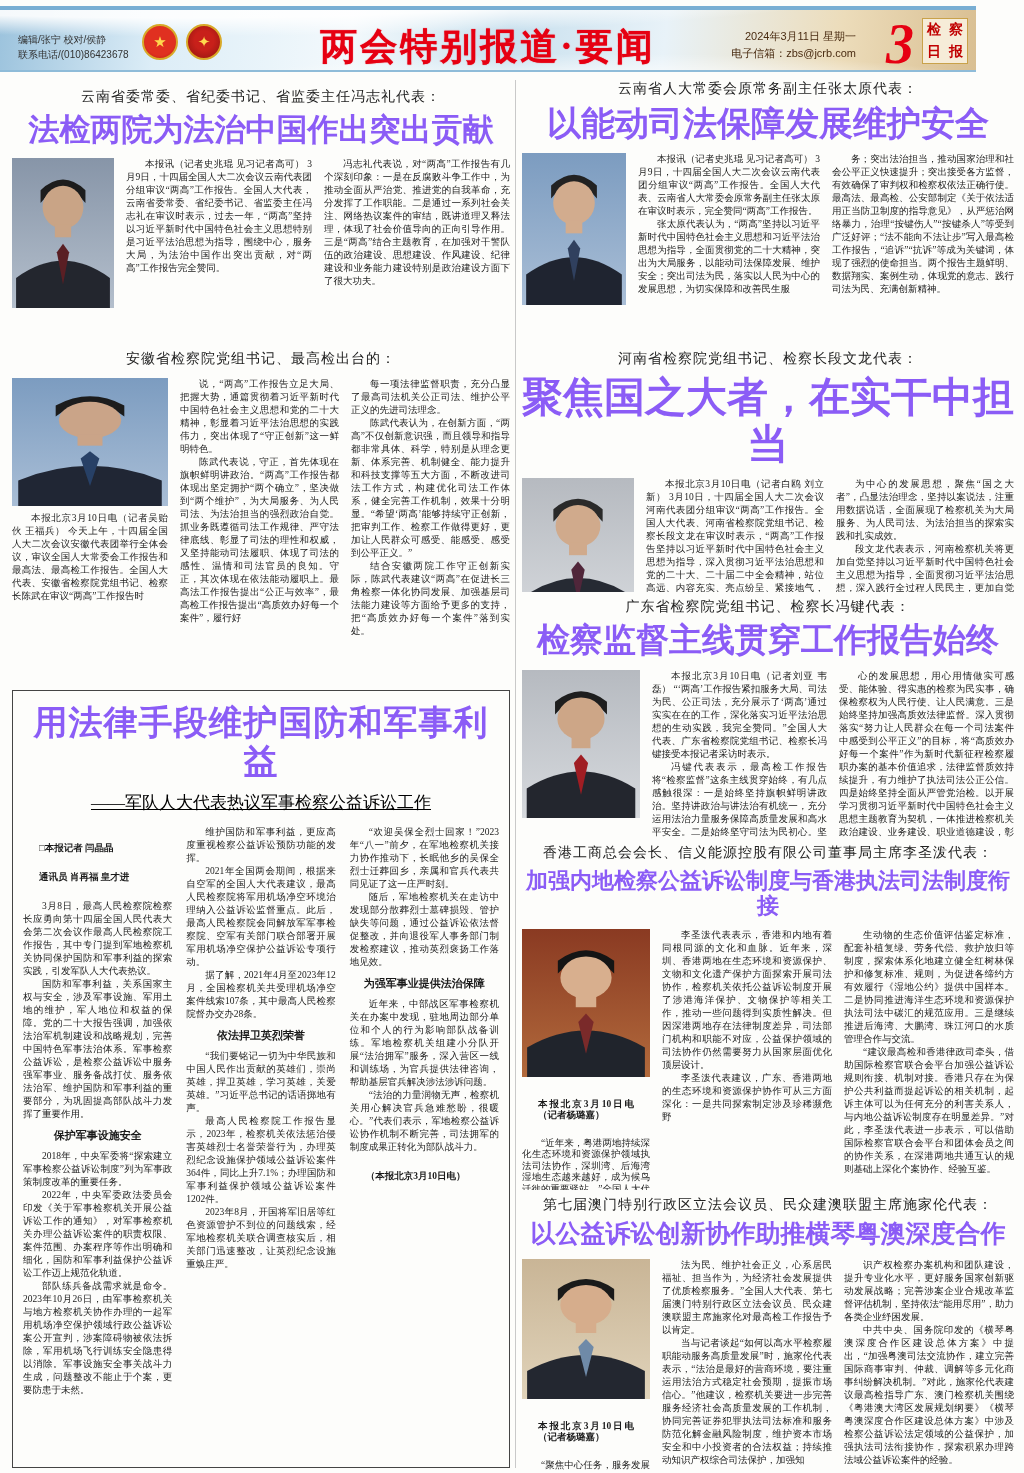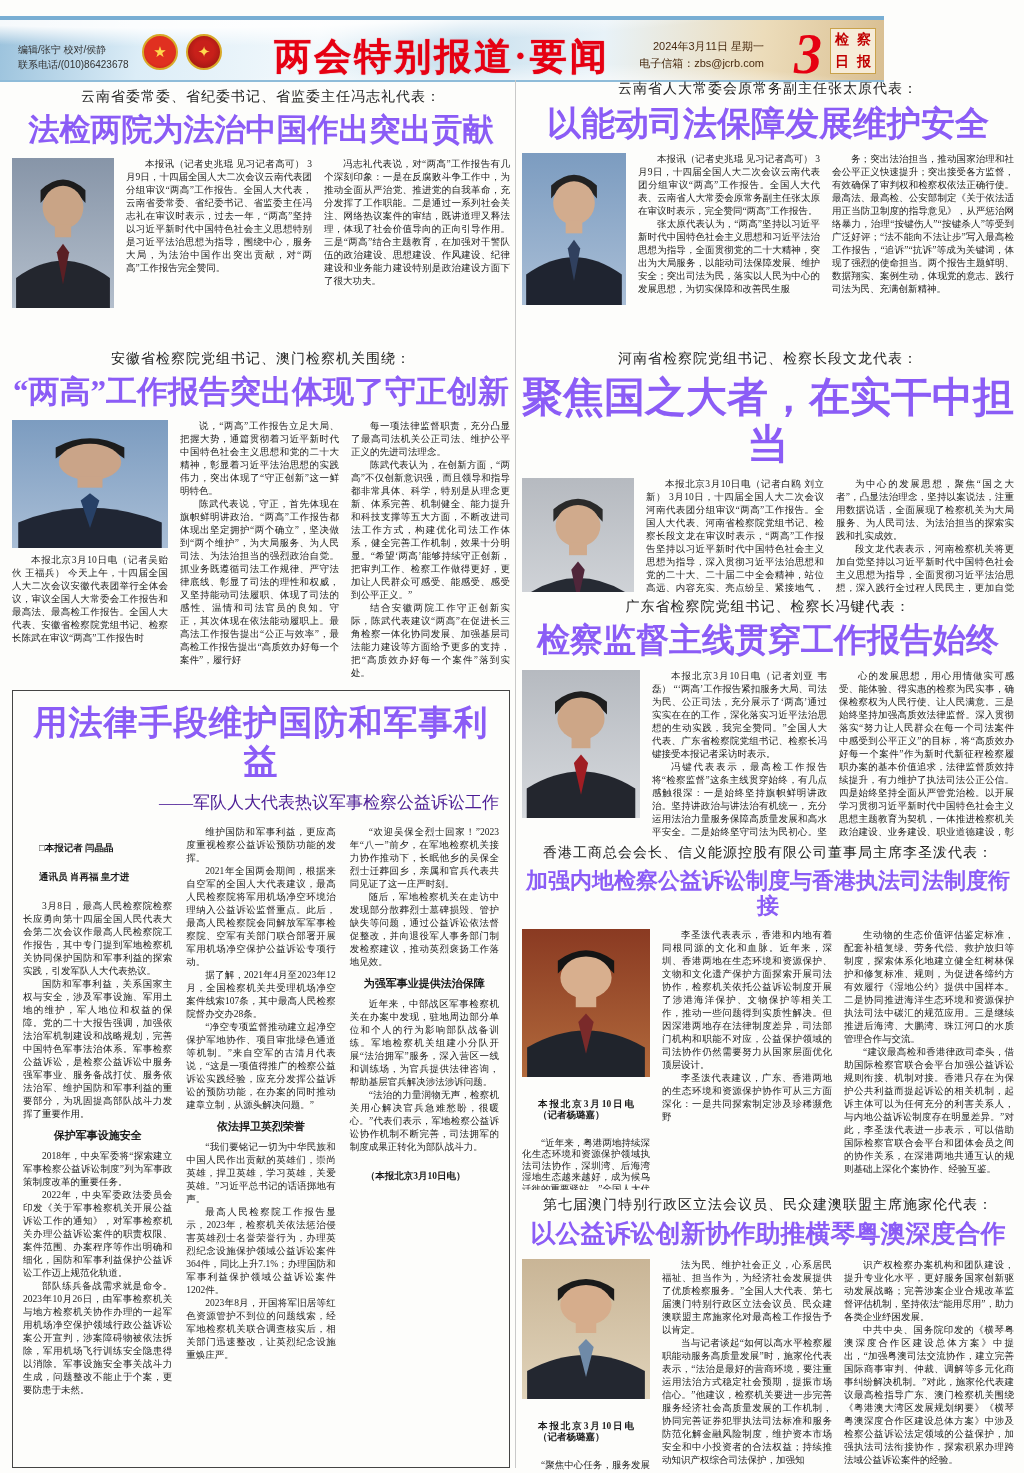--- a/index.html
+++ b/index.html
@@ -3,21 +3,21 @@
 <meta charset="utf-8">
 <style>
   html,body{margin:0;padding:0;}
   body{
     width:1024px;height:1473px;position:relative;background:#fdfdfb;
     font-family:"Liberation Serif","DejaVu Serif",serif;color:#1a1a1a;
     overflow:hidden;
   }
   
   .masthead{
-    position:absolute;left:0;top:16px;width:884px;height:66px;
+    position:absolute;left:0;top:6px;width:976px;height:66px;
     background:
       radial-gradient(120% 140% at 18% -40%,rgba(255,255,255,.9) 0 38%,rgba(255,255,255,0) 60%),
       radial-gradient(90% 160% at 62% 160%,rgba(255,255,255,.75) 0 30%,rgba(255,255,255,0) 55%),
       linear-gradient(96deg,#9cc3dd 0%,#dcedf7 16%,#f3f9fc 36%,#c8e0ee 52%,#e8f2f8 68%,#ecdcba 86%,#d9bf92 100%);
     border-top:4px solid #79aed3;border-bottom:2px solid #8fbcd9;
     box-sizing:border-box;
   }
   .mast-left{position:absolute;left:18px;top:22px;font-family:"Liberation Sans","DejaVu Sans",sans-serif;
     font-size:10px;line-height:15px;color:#333;}
   .emblem{position:absolute;top:14px;width:36px;height:36px;border-radius:50%;
@@ -51,21 +51,21 @@
   .bg-tan{background:linear-gradient(#c9b596,#e0d3ba);}
   .cols,.col{font-size:9.5px;line-height:13px;text-align:justify;}
   .col{flex:1 1 0;}
   p.para{margin:0;text-indent:2em;}
   p.lead-line{margin:16px;font-weight:bold;}
   h4.subhead{margin:8px 0;text-align:center;font-size:11px;font-weight:bold;}
   .photo-col{flex:0 0 auto;display:flex;flex-direction:column;gap:6px;}
   .photo-col .col{font-size:9.5px;line-height:11.5px;}
   
   .mil-box{border:1px solid #444;padding:12px 10px 8px 10px;}
-  .mil-sub{text-align:right;font-size:17px;margin:10px 0 12px 0;color:#4c1d95;}
+  .mil-sub{text-align:center;font-size:17px;margin:10px 0 12px 0;color:#000000;text-decoration:underline;}
   .mil-cols{display:flex;gap:14px;height:628px;overflow:hidden;}
 </style>
 </head>
 <body>
 
 <div class="masthead">
   <div class="mast-left">
     <div>编辑/张宁 校对/侯静</div>
     <div>联系电话/(010)86423678</div>
   </div>
@@ -130,22 +130,21 @@
         <p class="para">本报讯（记者史兆琨 见习记者高可） 3月9日，十四届全国人大二次会议云南代表团分组审议“两高”工作报告。全国人大代表、云南省人大常委会原常务副主任张太原在审议时表示，完全赞同“两高”工作报告。</p>
         <p class="para">张太原代表认为，“两高”坚持以习近平新时代中国特色社会主义思想和习近平法治思想为指导，全面贯彻党的二十大精神，突出为大局服务，以能动司法保障发展、维护安全；突出司法为民，落实以人民为中心的发展思想，为切实保障和改善民生服</p>
       </div>
     <div class="col">
         <p class="para">务；突出法治担当，推动国家治理和社会公平正义快速提升；突出接受各方监督，有效确保了审判权和检察权依法正确行使。最高法、最高检、公安部制定《关于依法适用正当防卫制度的指导意见》，从严惩治网络暴力，治理“按键伤人”“按键杀人”等受到广泛好评；“法不能向不法让步”写入最高检工作报告，“追诉”“抗诉”等成为关键词，体现了强烈的使命担当。两个报告主题鲜明、数据翔实、案例生动，体现党的意志、践行司法为民、充满创新精神。</p>
       </div>
   </div>
 </div>
 
 <div class="article" style="left:12px;top:350px;width:498px;height:334px;">
-  <div class="kicker">安徽省检察院党组书记、澳门检察机关围绕：</div>
-  <div class="headline" style="font-size:31px;">“两高”工作报告突出体现了守正创新</div>
+  <div class="kicker">安徽省检察院党组书记、最高检出台的：</div>
   <div class="body-row" style="height:252px;">
     <div class="col" style="flex:0 0 156px;">
       <div class="photo bg-blue" style="width:156px;height:128px;margin-bottom:6px;">
         <svg viewBox="0 0 100 140" preserveAspectRatio="none">
           <path d="M28,42 Q50,14 72,42 L72,30 Q50,10 28,30 Z" fill="#1c1c1c"></path>
           <circle cx="50" cy="46" r="20" fill="#caa488"></circle>
           <rect x="42" y="62" width="16" height="12" fill="#caa488"></rect>
           <path d="M4,140 L4,112 Q50,80 96,112 L96,140 Z" fill="#202634"></path>
           <polygon points="50,80 44,88 50,118 56,88" fill="#274066"></polygon>
         </svg>
@@ -224,21 +223,20 @@
         <p class="para">国防和军事利益，关系国家主权与安全，涉及军事设施、军用土地的维护，军人地位和权益的保障。党的二十大报告强调，加强依法治军机制建设和战略规划，完善中国特色军事法治体系。军事检察公益诉讼，是检察公益诉讼中服务强军事业、服务备战打仗、服务依法治军、维护国防和军事利益的重要部分，为巩固提高部队战斗力发挥了重要作用。</p>
         <h4 class="subhead">保护军事设施安全</h4>
         <p class="para">2018年，中央军委将“探索建立军事检察公益诉讼制度”列为军事政策制度改革的重要任务。</p>
         <p class="para">2022年，中央军委政法委员会印发《关于军事检察机关开展公益诉讼工作的通知》，对军事检察机关办理公益诉讼案件的职责权限、案件范围、办案程序等作出明确和细化，国防和军事利益保护公益诉讼工作迈上规范化轨道。</p>
         <p class="para">部队练兵备战需求就是命令。2023年10月26日，由军事检察机关与地方检察机关协作办理的一起军用机场净空保护领域行政公益诉讼案公开宣判，涉案障碍物被依法拆除，军用机场飞行训练安全隐患得以消除。军事设施安全事关战斗力生成，问题整改不能止于个案，更要防患于未然。</p>
       </div>
     <div class="col">
         <p class="para">维护国防和军事利益，更应高度重视检察公益诉讼预防功能的发挥。</p>
         <p class="para">2021年全国两会期间，根据来自空军的全国人大代表建议，最高人民检察院将军用机场净空环境治理纳入公益诉讼监督重点。此后，最高人民检察院会同解放军军事检察院、空军有关部门联合部署开展军用机场净空保护公益诉讼专项行动。</p>
         <p class="para">据了解，2021年4月至2023年12月，全国检察机关共受理机场净空案件线索107条，其中最高人民检察院督办交办28条。</p>
-        <p class="para">“净空专项监督推动建立起净空保护军地协作、项目审批绿色通道等机制。”来自空军的古清月代表说，“这是一项值得推广的检察公益诉讼实践经验，应充分发挥公益诉讼的预防功能，在办案的同时推动建章立制，从源头解决问题。”</p>
         <h4 class="subhead">依法捍卫英烈荣誉</h4>
         <p class="para">“我们要铭记一切为中华民族和中国人民作出贡献的英雄们，崇尚英雄，捍卫英雄，学习英雄，关爱英雄。”习近平总书记的话语掷地有声。</p>
         <p class="para">最高人民检察院工作报告显示，2023年，检察机关依法惩治侵害英雄烈士名誉荣誉行为，办理英烈纪念设施保护领域公益诉讼案件364件，同比上升7.1%；办理国防和军事利益保护领域公益诉讼案件1202件。</p>
         <p class="para">2023年8月，开国将军旧居等红色资源管护不到位的问题线索，经军地检察机关联合调查核实后，相关部门迅速整改，让英烈纪念设施重焕庄严。</p>
       </div>
     <div class="col">
         <p class="para">“欢迎吴保全烈士回家！”2023年“八一”前夕，在军地检察机关接力协作推动下，长眠他乡的吴保全烈士迁葬回乡，亲属和官兵代表共同见证了这一庄严时刻。</p>
         <p class="para">随后，军地检察机关在走访中发现部分散葬烈士墓碑损毁、管护缺失等问题，通过公益诉讼依法督促整改，并向退役军人事务部门制发检察建议，推动英烈褒扬工作落地见效。</p>
         <h4 class="subhead">为强军事业提供法治保障</h4>
         <p class="para">近年来，中部战区军事检察机关在办案中发现，驻地周边部分单位和个人的行为影响部队战备训练。军地检察机关组建小分队开展“法治拥军”服务，深入营区一线和训练场，为官兵提供法律咨询，帮助基层官兵解决涉法涉诉问题。</p>

